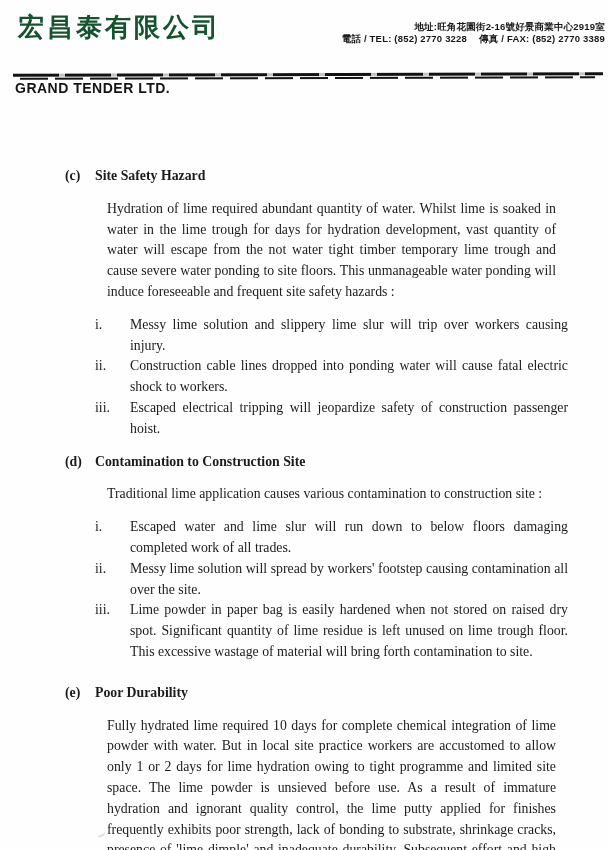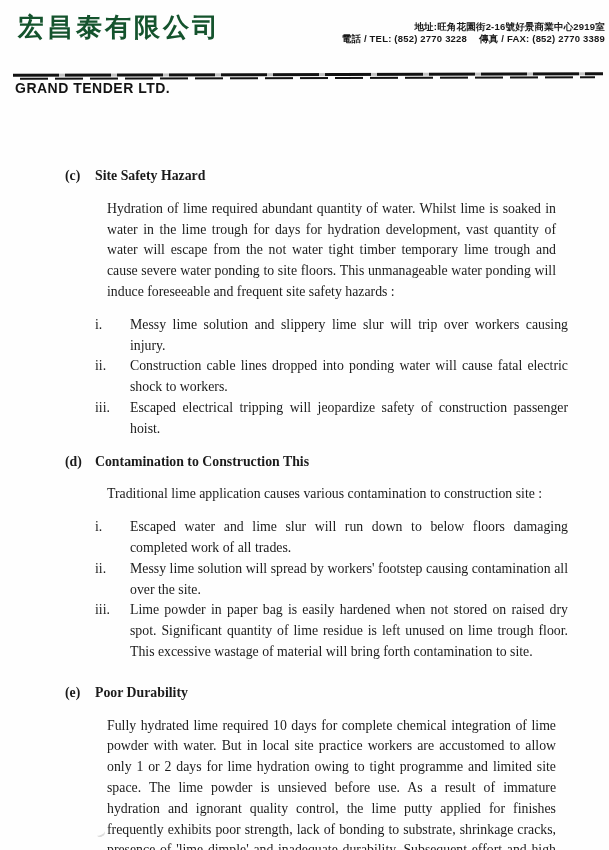--- a/index.html
+++ b/index.html
@@ -124,21 +124,21 @@
         <div class="item">
           <span class="item-num">iii.</span>
           <span class="item-text">Escaped electrical tripping will jeopardize safety of construction passenger hoist.</span>
         </div>
       </div>
     </div>
 
     <div class="section sec-d">
       <div class="sec-head">
         <span class="sec-label">(d)</span>
-        <span class="sec-title">Contamination to Construction This</span>
+        <span class="sec-title">Contamination to Construction Site</span>
       </div>
       <div class="sec-content">
         <p class="para">Traditional lime application causes various contamination to construction site :</p>
         <div class="item">
           <span class="item-num">i.</span>
           <span class="item-text">Escaped water and lime slur will run down to below floors damaging completed work of all trades.</span>
         </div>
         <div class="item">
           <span class="item-num">ii.</span>
           <span class="item-text">Messy lime solution will spread by workers' footstep causing contamination all over the site.</span>

